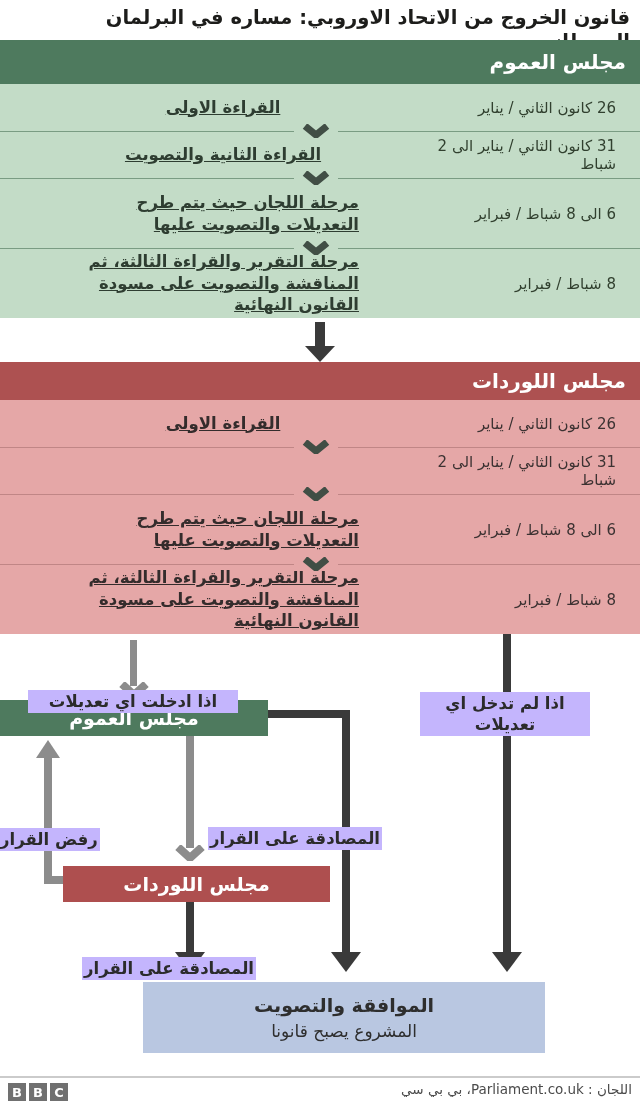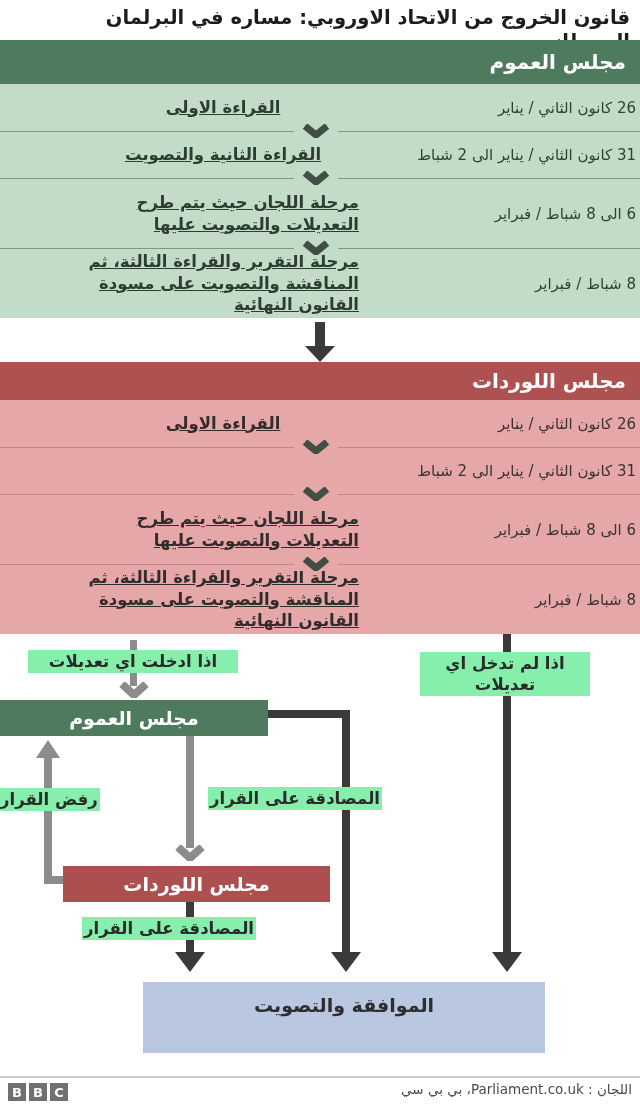--- a/index.html
+++ b/index.html
@@ -26,21 +26,21 @@
   .lords   .rows{background:#e5a7a7;}
   .row{
     position:relative;display:grid;grid-template-columns:238px 1fr 44px;
     align-items:center;width:100%;
   }
   .row.h1{height:47px;}
   .row.h2{height:70px;}
   .commons .row.divided{border-top:1px solid #7a9c83;}
   .lords   .row.divided{border-top:1px solid #c08686;}
   .date{
-    padding-right:4px;font-size:15px;text-align:right;line-height:1.2;
+    padding-right:24px;font-size:15px;text-align:right;line-height:1.2;
   }
   .commons .date{color:#31402f;}
   .lords   .date{color:#3c3232;}
   .stage-wrap{display:flex;justify-content:center;align-items:center;}
   .stage{
     display:inline-block;max-width:272px;text-align:right;
     font-weight:bold;font-size:16.5px;line-height:1.32;text-decoration:underline;
   }
   .commons .stage{color:#2e3d31;}
   .lords   .stage{color:#342c2c;}
@@ -64,22 +64,22 @@
   }
   .chev{line-height:0;position:absolute;}
   
   .flow-box{
     position:absolute;display:flex;align-items:center;justify-content:center;
     color:#fff;font-weight:bold;font-size:19px;height:36px;
   }
   .flow-box.green{background:#4e7a5e;left:0;top:700px;width:268px;}
   .flow-box.red{background:#ae4f4f;left:63px;top:866px;width:267px;}
   .flow-label{
-    position:absolute;background:#86efac;color:#2b2b2b;font-weight:bold;
-    font-size:16.5px;line-height:1.28;text-align:center;z-index:3;padding:1px 2px;
+    position:absolute;background:#c4b5fd;color:#2b2b2b;font-weight:bold;
+    font-size:16.5px;line-height:1.28;text-align:center;z-index:3;padding:1px 2px;margin-top:40px;
   }
   .nowrap{white-space:nowrap;}
   
   .assent{
     position:absolute;left:143px;top:982px;width:402px;height:71px;
     background:#b9c7e1;text-align:center;color:#2e2e2e;padding-top:10px;
   }
   .assent .l1{font-weight:bold;font-size:19px;line-height:1.4;}
   .assent .l2{font-size:17px;line-height:1.45;}
   
@@ -239,20 +239,21 @@
 
   <div class="dark-shaft" style="left:186px;top:902px;width:8px;height:50px;"></div>
   <div class="flow-label nowrap" style="left:82px;top:917px;">المصادقة على القرار</div>
 
   <div class="dark-head" style="left:175px;top:952px;"></div>
   <div class="dark-head" style="left:331px;top:952px;"></div>
   <div class="dark-head" style="left:492px;top:952px;"></div>
 
   <div class="assent">
     <div class="l1">الموافقة والتصويت</div>
+    <div class="l2">المشروع يصبح قانونا</div>
   </div>
 
   <div class="foot-rule"></div>
   <div class="bbc-logo">
     <span class="blk">B</span>
     <span class="blk">B</span>
     <span class="blk">C</span>
   </div>
   <div class="source">اللجان : Parliament.co.uk، بي بي سي</div>
 

